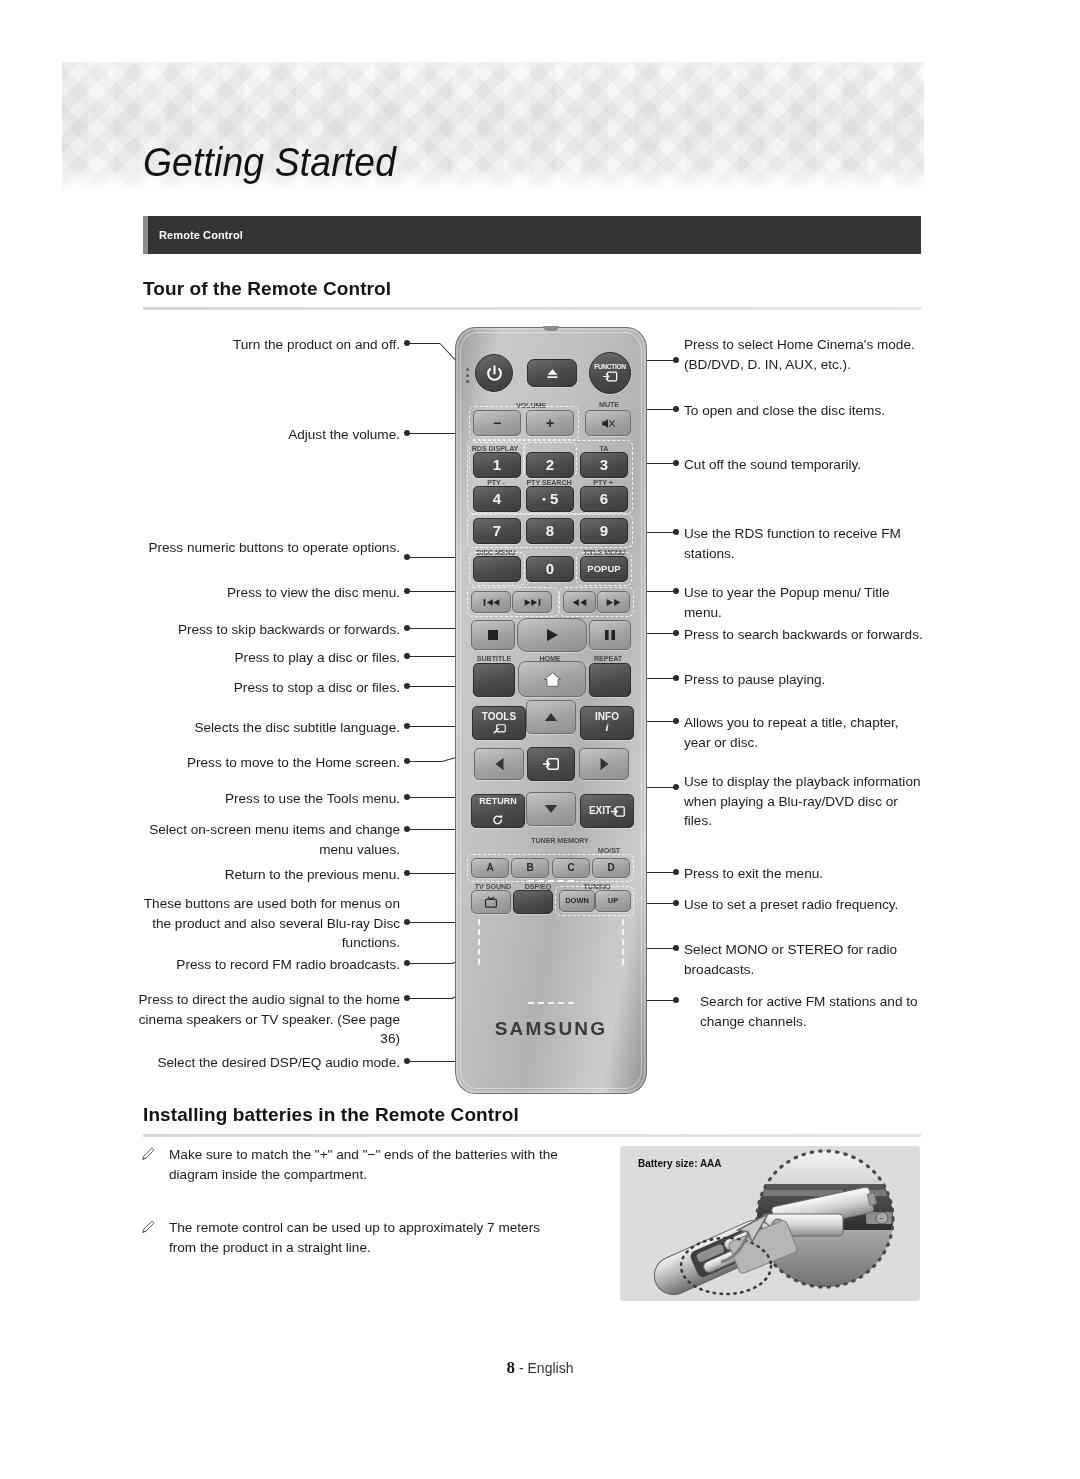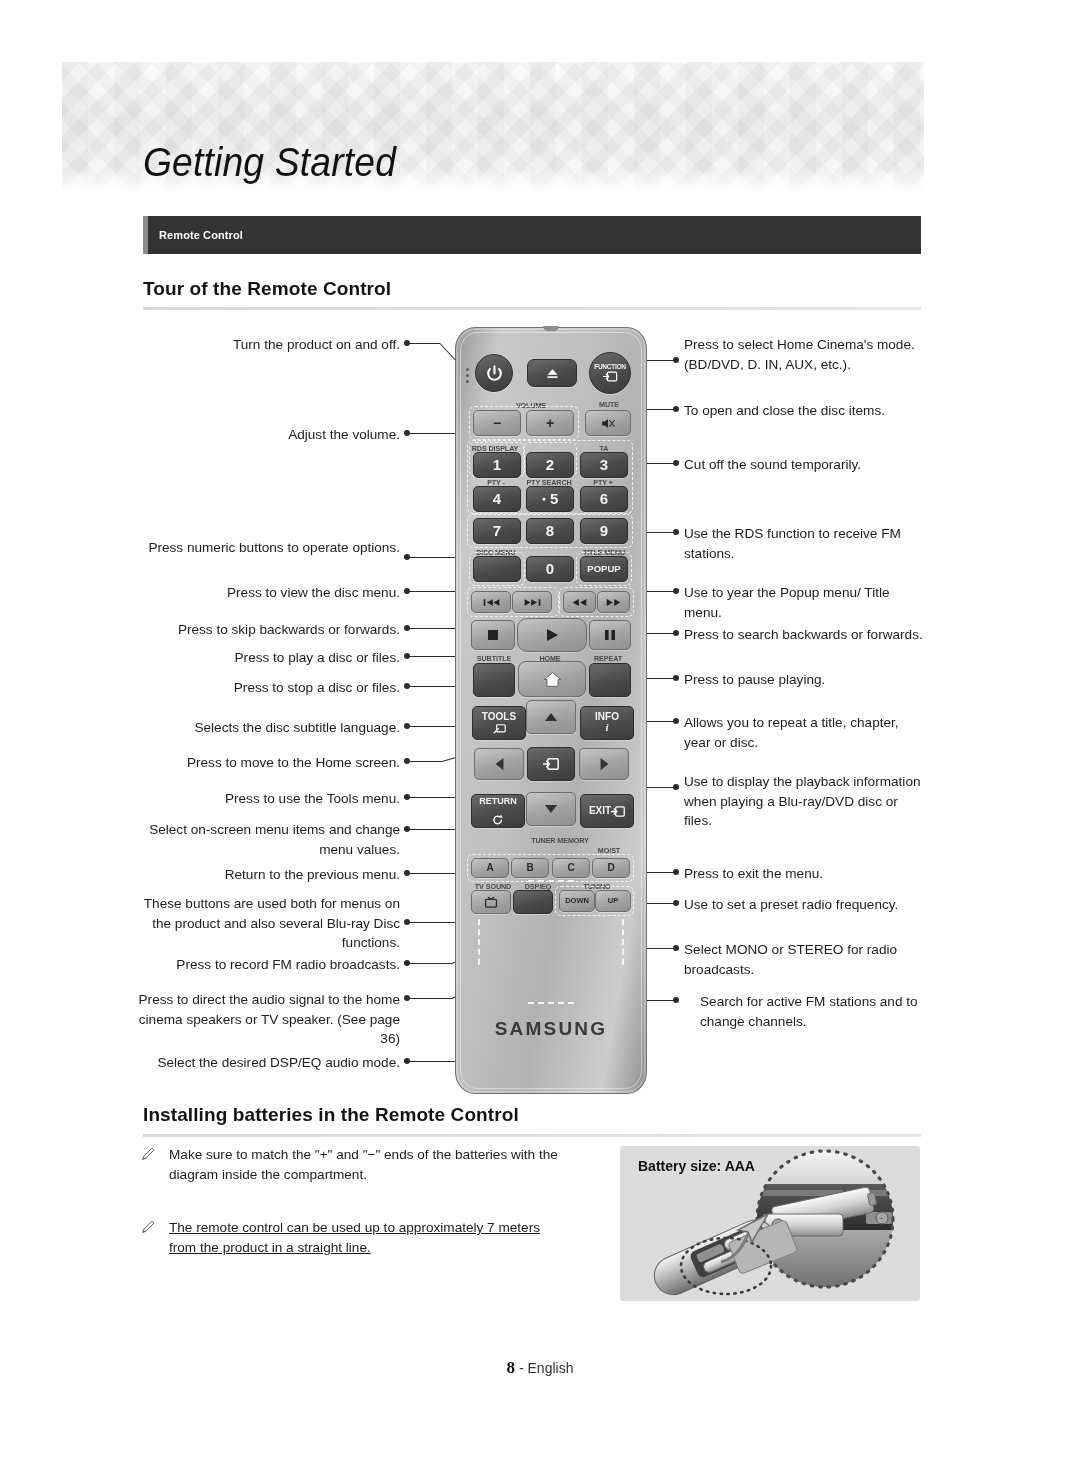--- a/index.html
+++ b/index.html
@@ -124,21 +124,21 @@
   
   .note{position:absolute;left:143px;font-size:13.6px;line-height:20px;color:#1d1d1d;}
   .note .pen{position:absolute;left:-2px;top:1px;width:15px;height:15px;}
   .note .txt{display:block;margin-left:26px;}
 
   .batt-box{
     position:absolute;left:620px;top:1146px;width:300px;height:155px;
     background:#dcdcdc;border-radius:3px;
   }
   .batt-label{
-    position:absolute;left:18px;top:12px;font-size:14px;font-weight:700;color:#111;
+    position:absolute;left:18px;top:12px;font-size:10px;font-weight:700;color:#111;
   }
 
   .footer{
     position:absolute;left:0;right:0;top:1358px;text-align:center;font-size:14px;color:#333;
   }
   .footer .pg{font-family:"Liberation Serif", serif;font-weight:700;font-size:17px;color:#111;}
 </style>
 </head>
 <body>
 
@@ -502,21 +502,21 @@
   <div class="subhead" id="sub-batt">Installing batteries in the Remote Control</div>
   <div class="subhead-rule" id="rule-batt"></div>
 
   <div class="note" style="top:1145px;width:460px;">
     <svg class="pen" viewBox="0 0 18 18">
         <path d="M2 16l1.5-4L13 2.5l2.5 2.5L6 14.5z" fill="#fff" stroke="#555" stroke-width="1.1"></path>
         <path d="M2 16l4-1.5" stroke="#555" stroke-width="1"></path>
       </svg>
     <span class="txt">Make sure to match the "+" and "−" ends of the batteries with the diagram inside the compartment.</span>
   </div>
-  <div class="note" style="top:1218px;width:420px;text-decoration:underline;">
+  <div class="note" style="top:1218px;width:420px;">
     <svg class="pen" viewBox="0 0 18 18">
         <path d="M2 16l1.5-4L13 2.5l2.5 2.5L6 14.5z" fill="#fff" stroke="#555" stroke-width="1.1"></path>
         <path d="M2 16l4-1.5" stroke="#555" stroke-width="1"></path>
       </svg>
     <span class="txt">The remote control can be used up to approximately 7 meters from the product in a straight line.</span>
   </div>
 
   <div class="batt-box">
     <div class="batt-label">Battery size: AAA</div>
     <svg width="300" height="155" viewBox="0 0 300 155" style="position:absolute;left:0;top:0;">

